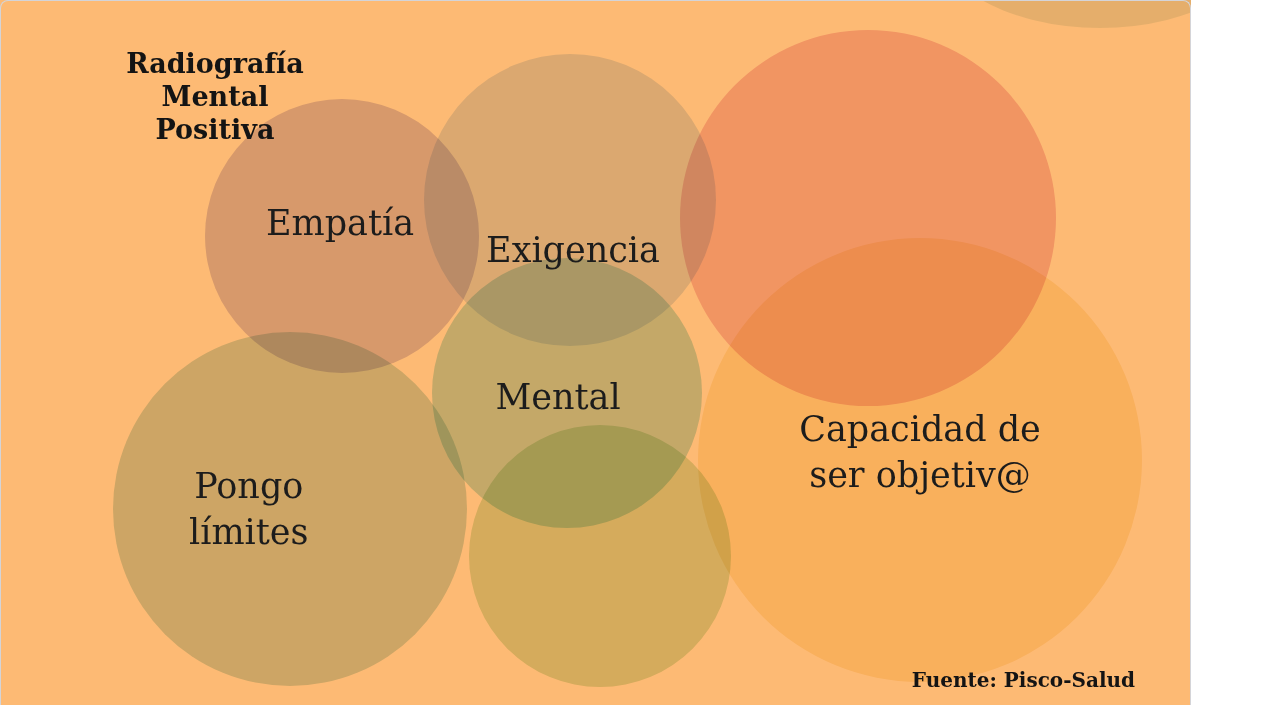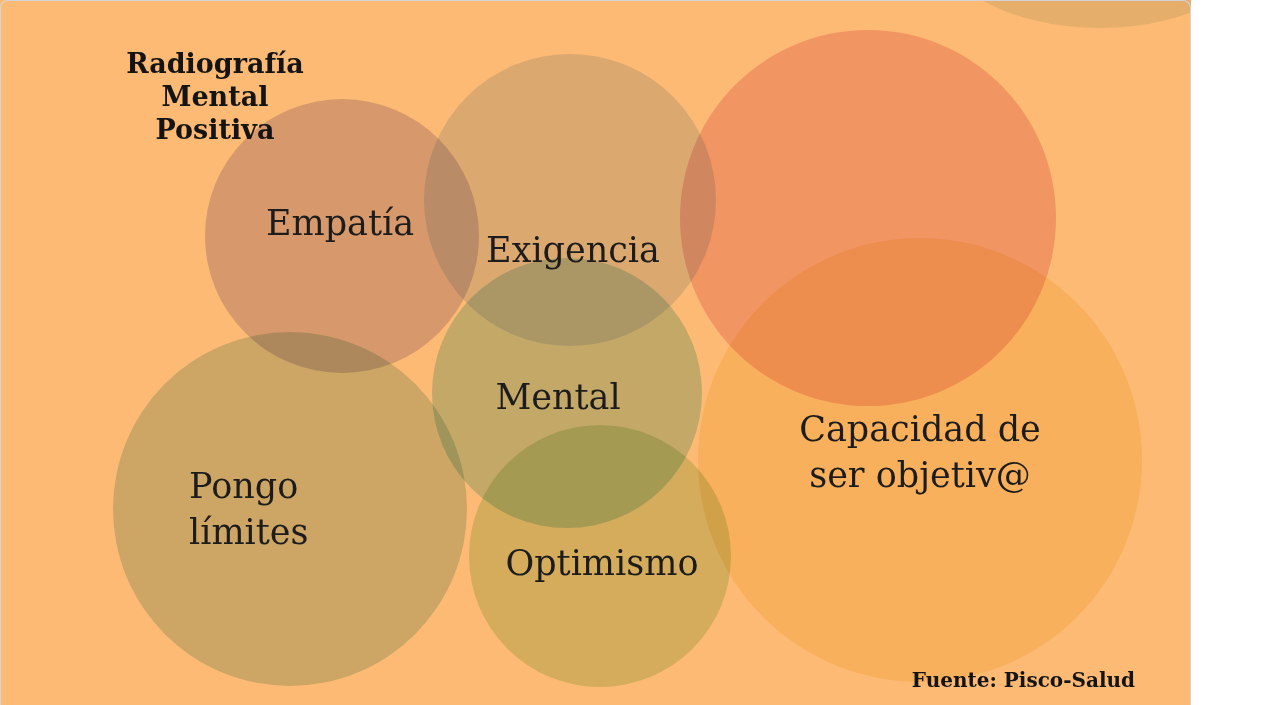--- a/index.html
+++ b/index.html
@@ -83,24 +83,23 @@
   <div class="title">Radiografía Mental
 Positiva</div>
 
   <div class="label centered" style="left:340px;top:223px;">Empatía</div>
 
   <div class="label centered" style="left:573px;top:237px;margin-top:13px;">Exigencia</div>
 
 
   <div class="label centered" style="left:558px;top:397px;">Mental</div>
 
-  <div class="label" style="left:189px;top:463px;text-align:left;">Pongo
+  <div class="label" style="left:189px;top:463px;text-align:center;">Pongo
 límites</div>
 
-  <div class="label centered" style="left:602px;top:563px;">Optimismo</div>
 
   <div class="label centered" style="left:920px;top:452px;">Capacidad de
 ser objetiv@</div>
 
   <div class="source">Fuente: Pisco-Salud</div>
 
   <div class="frame"></div>
 </div>
 
 </body></html>

